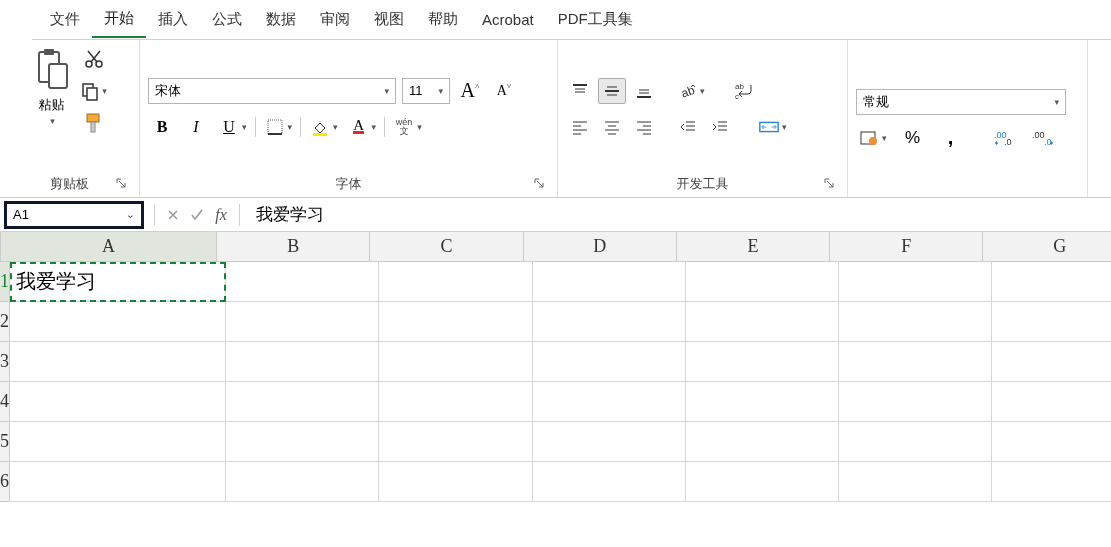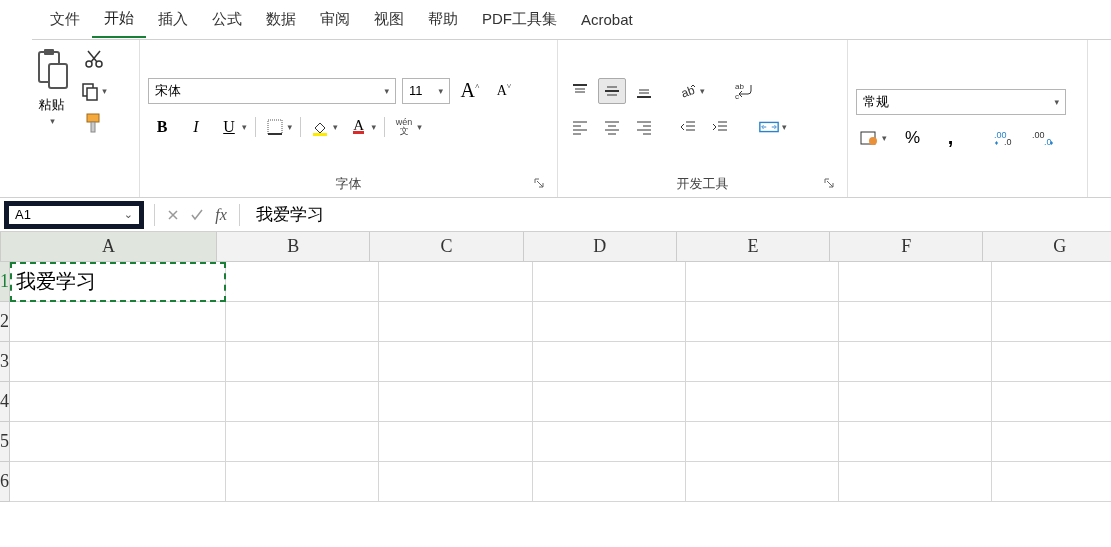--- a/index.html
+++ b/index.html
@@ -43,21 +43,21 @@
 .align-body { display: flex; flex-direction: column; gap: 10px; }
 .align-row { display: flex; align-items: center; gap: 4px; }
 
 
 .num-body { display: flex; flex-direction: column; gap: 10px; }
 .num-select { width: 210px; height: 26px; border: 1px solid #b5b5b5; background: #fff; padding: 6px 6px; font-size: 13px; display: flex; align-items: center; justify-content: space-between; }
 .num-row { display: flex; align-items: center; gap: 10px; }
 
 
 .formula-bar { display: flex; align-items: center; height: 34px; border-bottom: 1px solid #d0d0d0; }
-.name-box { width: 140px; height: 28px; border: 5px solid #0f172a; margin: 0 4px; padding: 2px 6px; display: flex; align-items: center; justify-content: space-between; background: #fff; }
+.name-box { width: 140px; height: 28px; border: 3px solid #0f172a; margin: 0 4px; padding: 2px 6px; display: flex; align-items: center; justify-content: space-between; background: #fff; }
 .fb-sep { width: 1px; height: 22px; background: #d0d0d0; margin: 0 6px; }
 .fb-btn { width: 24px; height: 24px; display: flex; align-items: center; justify-content: center; cursor: pointer; color: #888; }
 .fb-input-wrap { flex: 1; padding: 0 10px; }
 .fb-input { width: 100%; border: none; outline: none; font-size: 17px; font-family: "SimSun", serif; }
 
 
 .grid-wrap { display: flex; flex-direction: column; }
 .col-headers { display: flex; height: 30px; }
 .corner { width: 38px; border-right: 1px solid #ccc; border-bottom: 1px solid #ccc; background: #f2f2f2; }
 .col-h { flex: 0 0 153.3px; border-right: 1px solid #ccc; border-bottom: 1px solid #ccc; background: #f2f2f2; display: flex; align-items: center; justify-content: center; font-family: "Times New Roman", serif; font-size: 18px; color: #333; cursor: pointer; }
@@ -77,22 +77,22 @@
 
 <div class="menubar">
   <div class="menu-item">文件</div>
   <div class="menu-item active">开始</div>
   <div class="menu-item">插入</div>
   <div class="menu-item">公式</div>
   <div class="menu-item">数据</div>
   <div class="menu-item">审阅</div>
   <div class="menu-item">视图</div>
   <div class="menu-item">帮助</div>
+  <div class="menu-item">Acrobat</div>
   <div class="menu-item">PDF工具集</div>
-  <div class="menu-item">Acrobat</div>
 </div>
 
 <div class="ribbon">
 
   <div class="ribbon-group" style="width:140px">
     <div class="ribbon-group-body clip-body">
       <div class="paste-col">
         <div class="mini-btn" style="width:40px;height:48px">
           <svg class="paste-icon" viewBox="0 0 38 44">
               <rect x="6" y="4" width="20" height="30" rx="2" fill="none" stroke="#555" stroke-width="2"></rect>
@@ -119,20 +119,28 @@
             </svg>
           <span class="dropdown-caret">▾</span>
         </div>
         <div class="mini-btn">
           <svg width="22" height="22" viewBox="0 0 22 22">
               <rect x="4" y="2" width="12" height="8" fill="#f4a93a" stroke="#a06a1a"></rect>
               <rect x="8" y="10" width="4" height="10" fill="#ccc" stroke="#888"></rect>
             </svg>
         </div>
       </div>
+    </div>
+    <div class="ribbon-group-label">
+      <span>剪贴板</span>
+      <span class="ribbon-launcher">
+          <svg width="12" height="12" viewBox="0 0 12 12">
+            <path d="M2 2h4M2 2v4M4 4l6 6M10 6v4h-4" fill="none" stroke="#666" stroke-width="1"></path>
+          </svg>
+        </span>
     </div>
   </div>
 
   <div class="ribbon-group" style="width:418px">
     <div class="ribbon-group-body font-body">
       <div class="font-row">
         <div class="font-select">
           <span>宋体</span>
             <span class="dropdown-caret">▾</span>
         </div>

